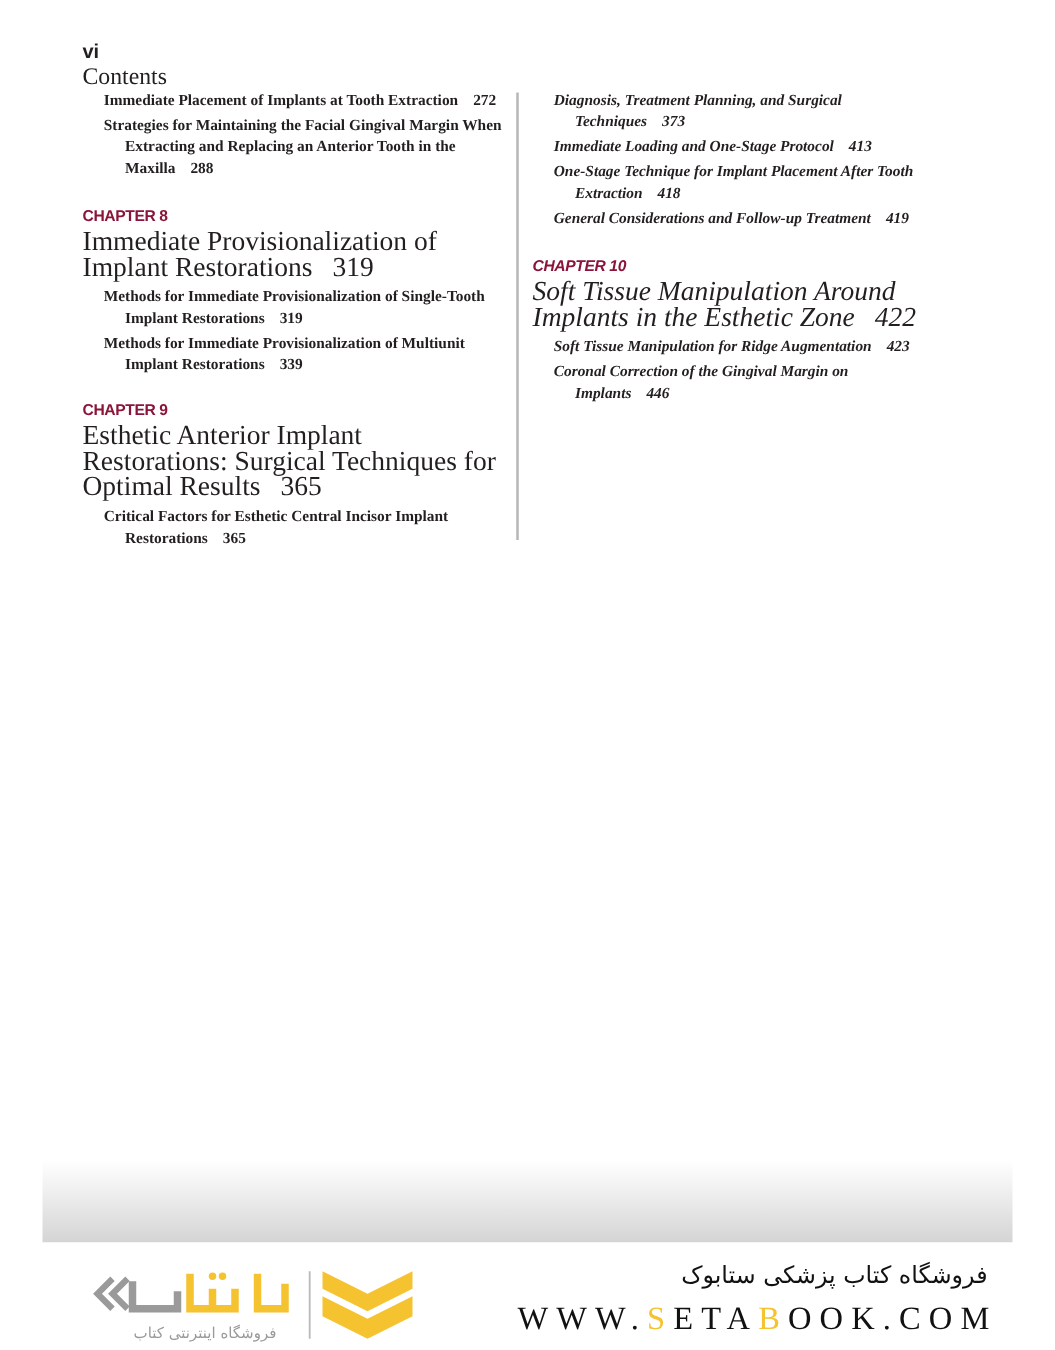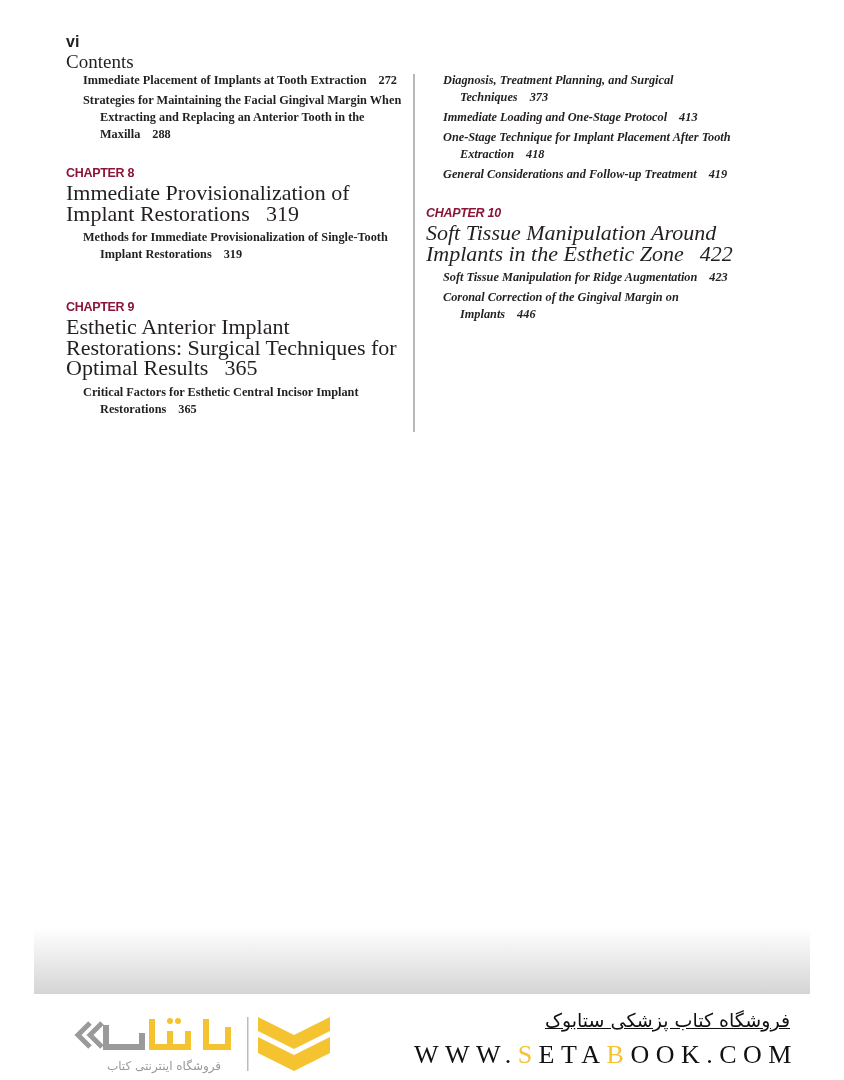--- a/index.html
+++ b/index.html
@@ -14,43 +14,44 @@
     .sec { font-weight:bold; font-size:12.3px; line-height:17px; margin:0 0 3px 17px; padding-left:17px; text-indent:-17px; }
     .sec .pg { margin-left:12px; }
     .chapter { margin-top:14px; }
     .chapter:first-child { margin-top:0; }
     .ch-label { font-family:"Liberation Sans", sans-serif; font-weight:bold; font-size:12.5px; color:#8a1538; letter-spacing:-0.3px; line-height:16px; }
     .ch-title { font-size:22px; line-height:20.5px; color:#231f20; margin:2px 0 5px 0; }
     .ch-title .pg { margin-left:16px; }
     .band { position:absolute; left:34px; top:928px; width:776px; height:66px; background:linear-gradient(to bottom, #ffffff 0%, #ececec 45%, #d4d4d4 100%); }
     .footer { position:absolute; left:0; top:994px; width:844px; height:86px; background:#ffffff; }
     .logo { position:absolute; left:72px; top:1013px; width:260px; height:62px; }
-    .fa-title { position:absolute; right:54px; top:1009px; font-family:"DejaVu Sans", sans-serif; font-size:19px; color:#111; direction:rtl;text-decoration:underline; }
+    .fa-title { position:absolute; right:54px; top:1009px; font-family:"DejaVu Sans", sans-serif; font-size:19px; color:#111; direction:rtl; }
     .url { position:absolute; right:46px; top:1040px; font-family:Liberation Serif, serif; font-size:26px; letter-spacing:6.5px; color:#111; }
     .url .hl { color:#f5c230; }
   </style>
 </head>
 <body>
 
 <div class="page-header">
   <span class="folio">vi</span>
   <span class="running-head">Contents</span>
 </div>
 
 <div class="col col-left">
   <div class="sec"><span>Immediate Placement of Implants at Tooth Extraction</span><span class="pg">272</span></div>
   <div class="sec"><span>Strategies for Maintaining the Facial Gingival Margin When Extracting and Replacing an Anterior Tooth in the Maxilla</span><span class="pg">288</span></div>
 
   <div class="chapter" style="margin-top:22px">
     <div class="ch-label">CHAPTER 8</div>
     <div class="ch-title"><span>Immediate Provisionalization of Implant Restorations</span><span class="pg">319</span></div>
     <div class="sec"><span>Methods for Immediate Provisionalization of Single-Tooth Implant Restorations</span><span class="pg">319</span></div>
+    <div class="sec"><span>Methods for Immediate Provisionalization of Multiunit Implant Restorations</span><span class="pg">339</span></div>
   </div>
 
-  <div class="chapter" style="margin-top:36px">
+  <div class="chapter" style="margin-top:20px">
     <div class="ch-label">CHAPTER 9</div>
     <div class="ch-title"><span>Esthetic Anterior Implant Restorations: Surgical Techniques for Optimal Results</span><span class="pg">365</span></div>
     <div class="sec"><span>Critical Factors for Esthetic Central Incisor Implant Restorations</span><span class="pg">365</span></div>
   </div>
 </div>
 
 <div class="divider"></div>
 
 <div class="col col-right">
   <div class="sec"><span>Diagnosis, Treatment Planning, and Surgical Techniques</span><span class="pg">373</span></div>

